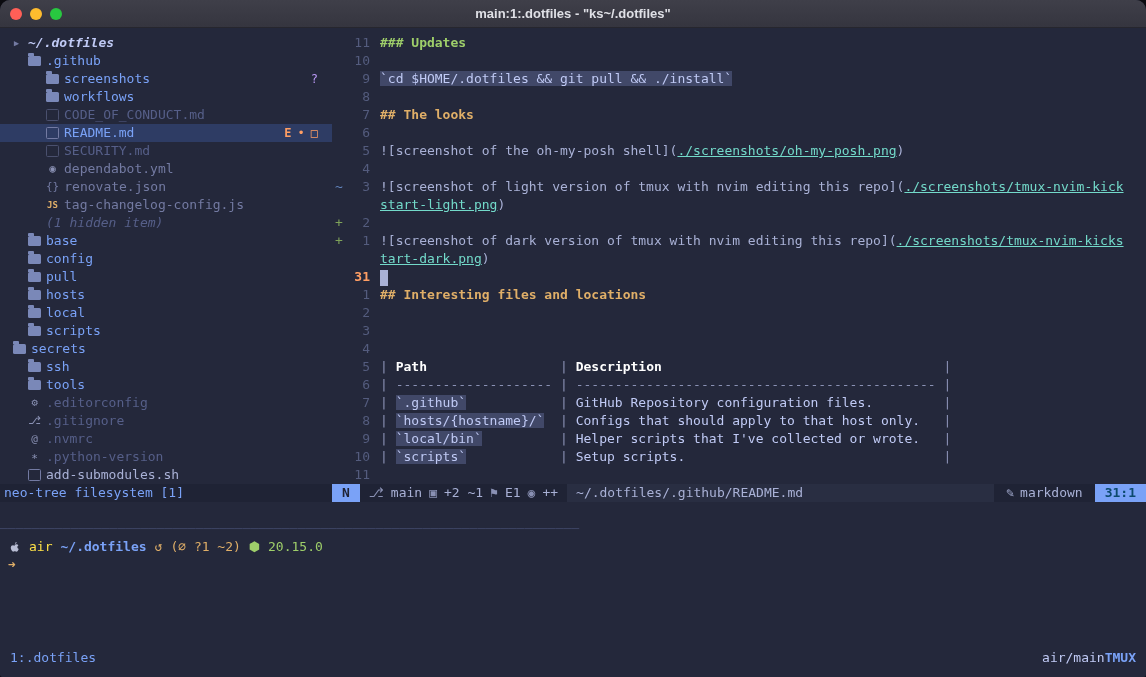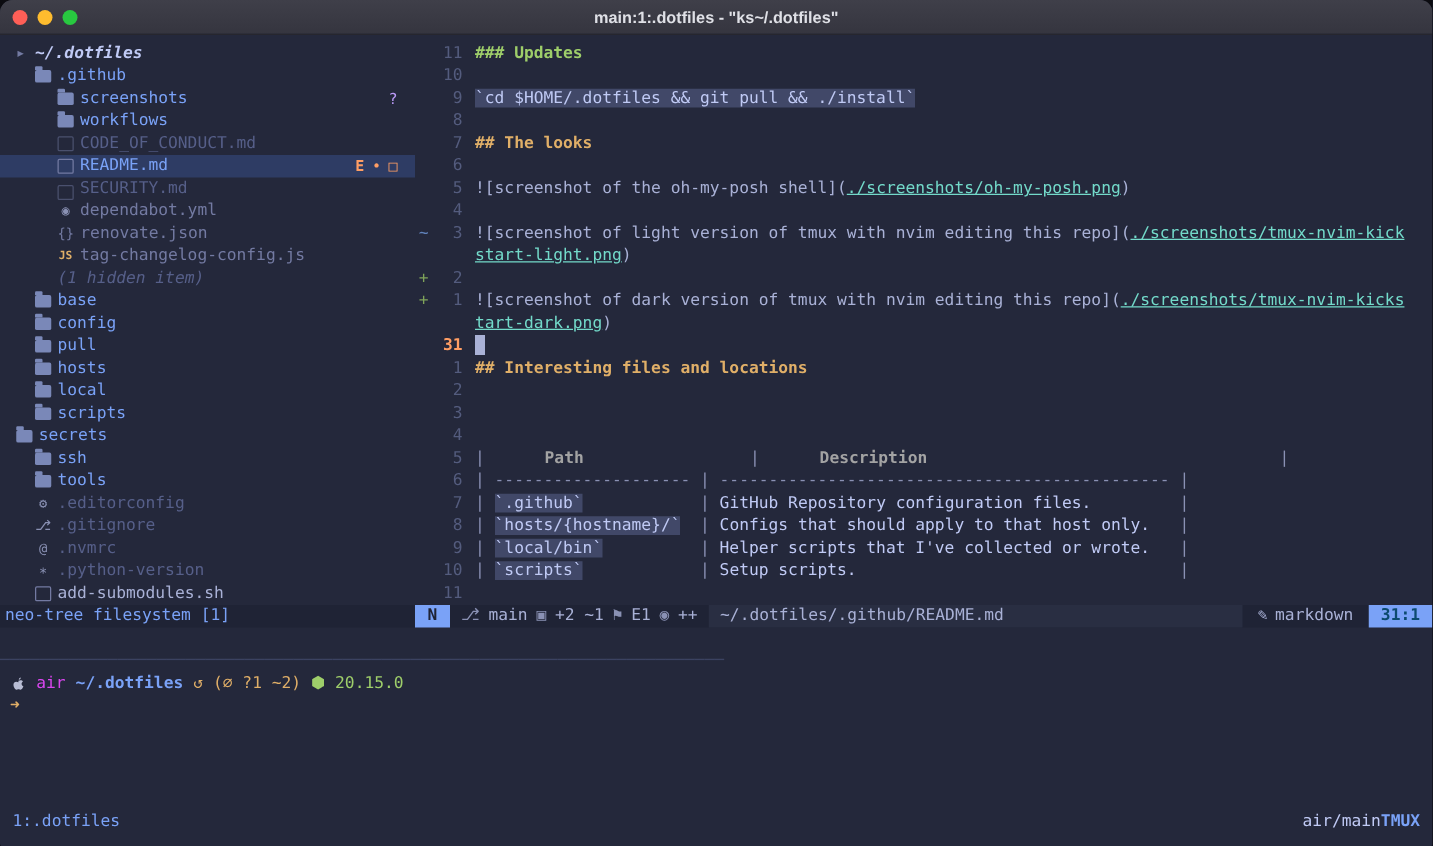--- a/index.html
+++ b/index.html
@@ -60,38 +60,38 @@
   .sg-tilde{color:#6183bb;}
   .sg-plus{color:#7fa35a;}
   .enum{width:24px;flex:0 0 auto;text-align:right;color:#545c7e;}
   .enum.cur{color:#ff9e64;font-weight:bold;}
   .etxt{margin-left:10px;white-space:pre;}
   .s-h2{color:#e0af68;font-weight:bold;}
   .s-h3{color:#9ece6a;font-weight:bold;}
   .s-code{background:#414868;color:#c0caf5;}
   .s-md{color:#a9b1d6;}
   .s-url{color:#73daca;text-decoration:underline;}
-  .s-th{color:#a3a3a3;font-weight:bold;margin-left:40px;}
+  .s-th{color:#ffffff;font-weight:bold;}
   .s-tp{color:#8a91b4;}
   .s-plain{color:#c0caf5;}
   .s-cursor{display:inline-block;width:8px;height:16px;background:#a9b1d6;vertical-align:middle;}
   
   .statusline{position:absolute;left:0;top:456px;right:0;height:18px;display:flex;align-items:stretch;background:#1f2335;white-space:pre;}
   .sl-tree{width:332px;flex:0 0 auto;color:#7aa2f7;padding-left:4px;display:flex;align-items:center;}
   .sl-mode{background:#7aa2f7;color:#1f2335;font-weight:bold;padding:0 10px;display:flex;align-items:center;}
   .sl-b{display:flex;align-items:center;gap:7px;padding:0 9px;color:#a9b1d6;}
   .sl-b .sic{color:#8a91b4;}
   .sl-path{flex:1;background:#292e42;color:#a9b1d6;display:flex;align-items:center;padding-left:9px;overflow:hidden;}
   .sl-ft{display:flex;align-items:center;gap:6px;padding:0 12px;color:#a9b1d6;}
   .sl-pos{background:#7aa2f7;color:#0c4a6e;font-weight:bold;padding:0 10px;display:flex;align-items:center;}
   
   .shell{position:absolute;left:0;top:492px;right:0;}
   .srow{height:18px;display:flex;align-items:center;white-space:pre;padding-left:8px;gap:8px;}
   .rule{color:#3b4261;padding-left:0;letter-spacing:0;}
-  .sh-host{color:#d946ef;}
+  .sh-host{color:#fde047;}
   .sh-path{color:#7aa2f7;font-weight:bold;}
   .sh-sync{color:#e0af68;}
   .sh-git{color:#e0af68;}
   .sh-node{color:#9ece6a;}
   .sh-arrow{color:#e0af68;font-weight:bold;}
   .apple{display:inline-flex;align-items:center;}
   
   .tmuxbar{position:absolute;left:0;right:0;bottom:0;height:38px;display:flex;align-items:center;padding:0 10px;}
   .tm-win{color:#7aa2f7;}
   .tm-right{margin-left:auto;display:flex;align-items:center;}
@@ -114,21 +114,21 @@
 
   <div class="content">
 
     <div class="tree" id="tree">
         <div class="trow t-root" style="padding-left: 10px;"><span class="tic ic-arrow">▸</span><span class="tname">~/.dotfiles</span></div>
         <div class="trow t-dir" style="padding-left: 28px;"><span class="tic ic-folder"></span><span class="tname">.github</span></div>
         <div class="trow t-dir" style="padding-left: 46px;"><span class="tic ic-folder"></span><span class="tname">screenshots</span><span class="badges"><span class="bd bd-untracked">?</span></span></div>
         <div class="trow t-dir" style="padding-left: 46px;"><span class="tic ic-folder"></span><span class="tname">workflows</span></div>
         <div class="trow t-ignored" style="padding-left: 46px;"><span class="tic ic-file"></span><span class="tname">CODE_OF_CONDUCT.md</span></div>
         <div class="trow t-selected" style="padding-left: 46px;"><span class="tic ic-file"></span><span class="tname">README.md</span><span class="badges"><span class="bd bd-err">E</span><span class="bd bd-mod">•</span><span class="bd bd-unstaged">□</span></span></div>
-        <div class="trow t-ignored" style="padding-left: 46px; align-items: flex-end;"><span class="tic ic-file"></span><span class="tname">SECURITY.md</span></div>
+        <div class="trow t-ignored" style="padding-left: 46px;"><span class="tic ic-file"></span><span class="tname">SECURITY.md</span></div>
         <div class="trow t-file" style="padding-left: 46px;"><span class="tic ic-dot">◉</span><span class="tname">dependabot.yml</span></div>
         <div class="trow t-file" style="padding-left: 46px;"><span class="tic ic-braces">{}</span><span class="tname">renovate.json</span></div>
         <div class="trow t-file" style="padding-left: 46px;"><span class="tic ic-js">JS</span><span class="tname">tag-changelog-config.js</span></div>
         <div class="trow t-hidden" style="padding-left: 46px;"><span class="tname">(1 hidden item)</span></div>
         <div class="trow t-dir" style="padding-left: 28px;"><span class="tic ic-folder"></span><span class="tname">base</span></div>
         <div class="trow t-dir" style="padding-left: 28px;"><span class="tic ic-folder"></span><span class="tname">config</span></div>
         <div class="trow t-dir" style="padding-left: 28px;"><span class="tic ic-folder"></span><span class="tname">pull</span></div>
         <div class="trow t-dir" style="padding-left: 28px;"><span class="tic ic-folder"></span><span class="tname">hosts</span></div>
         <div class="trow t-dir" style="padding-left: 28px;"><span class="tic ic-folder"></span><span class="tname">local</span></div>
         <div class="trow t-dir" style="padding-left: 28px;"><span class="tic ic-folder"></span><span class="tname">scripts</span></div>

